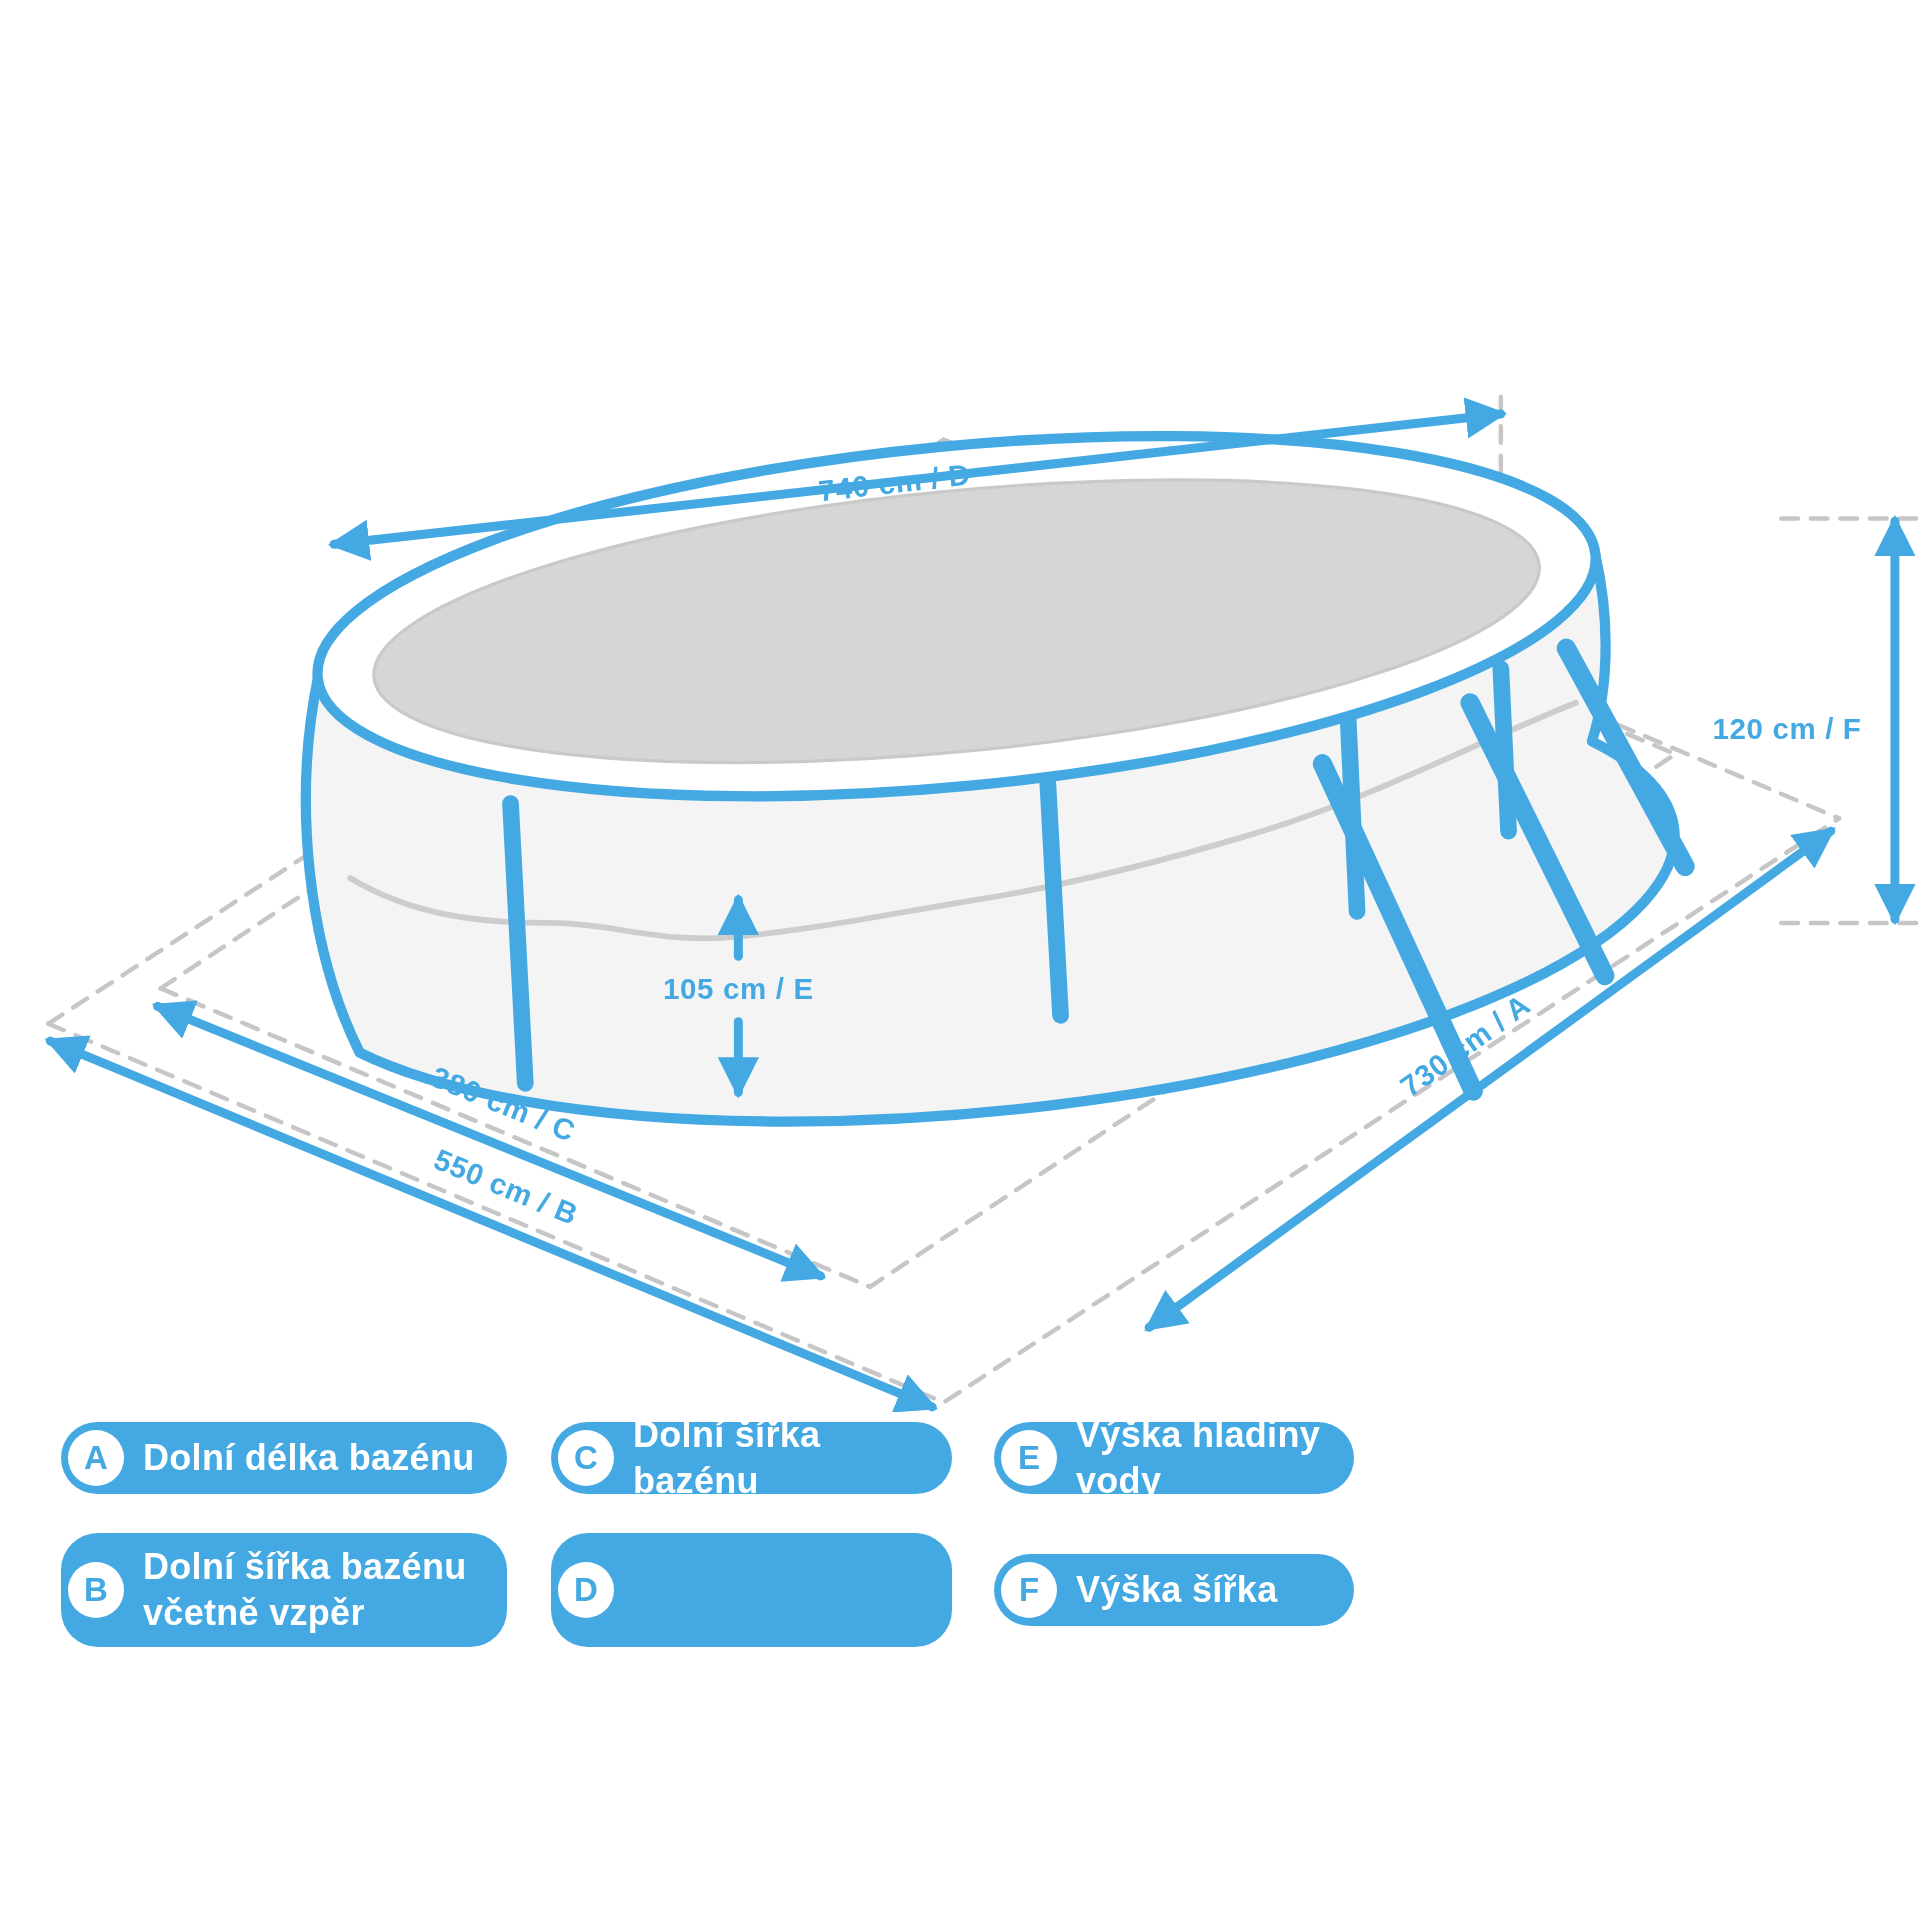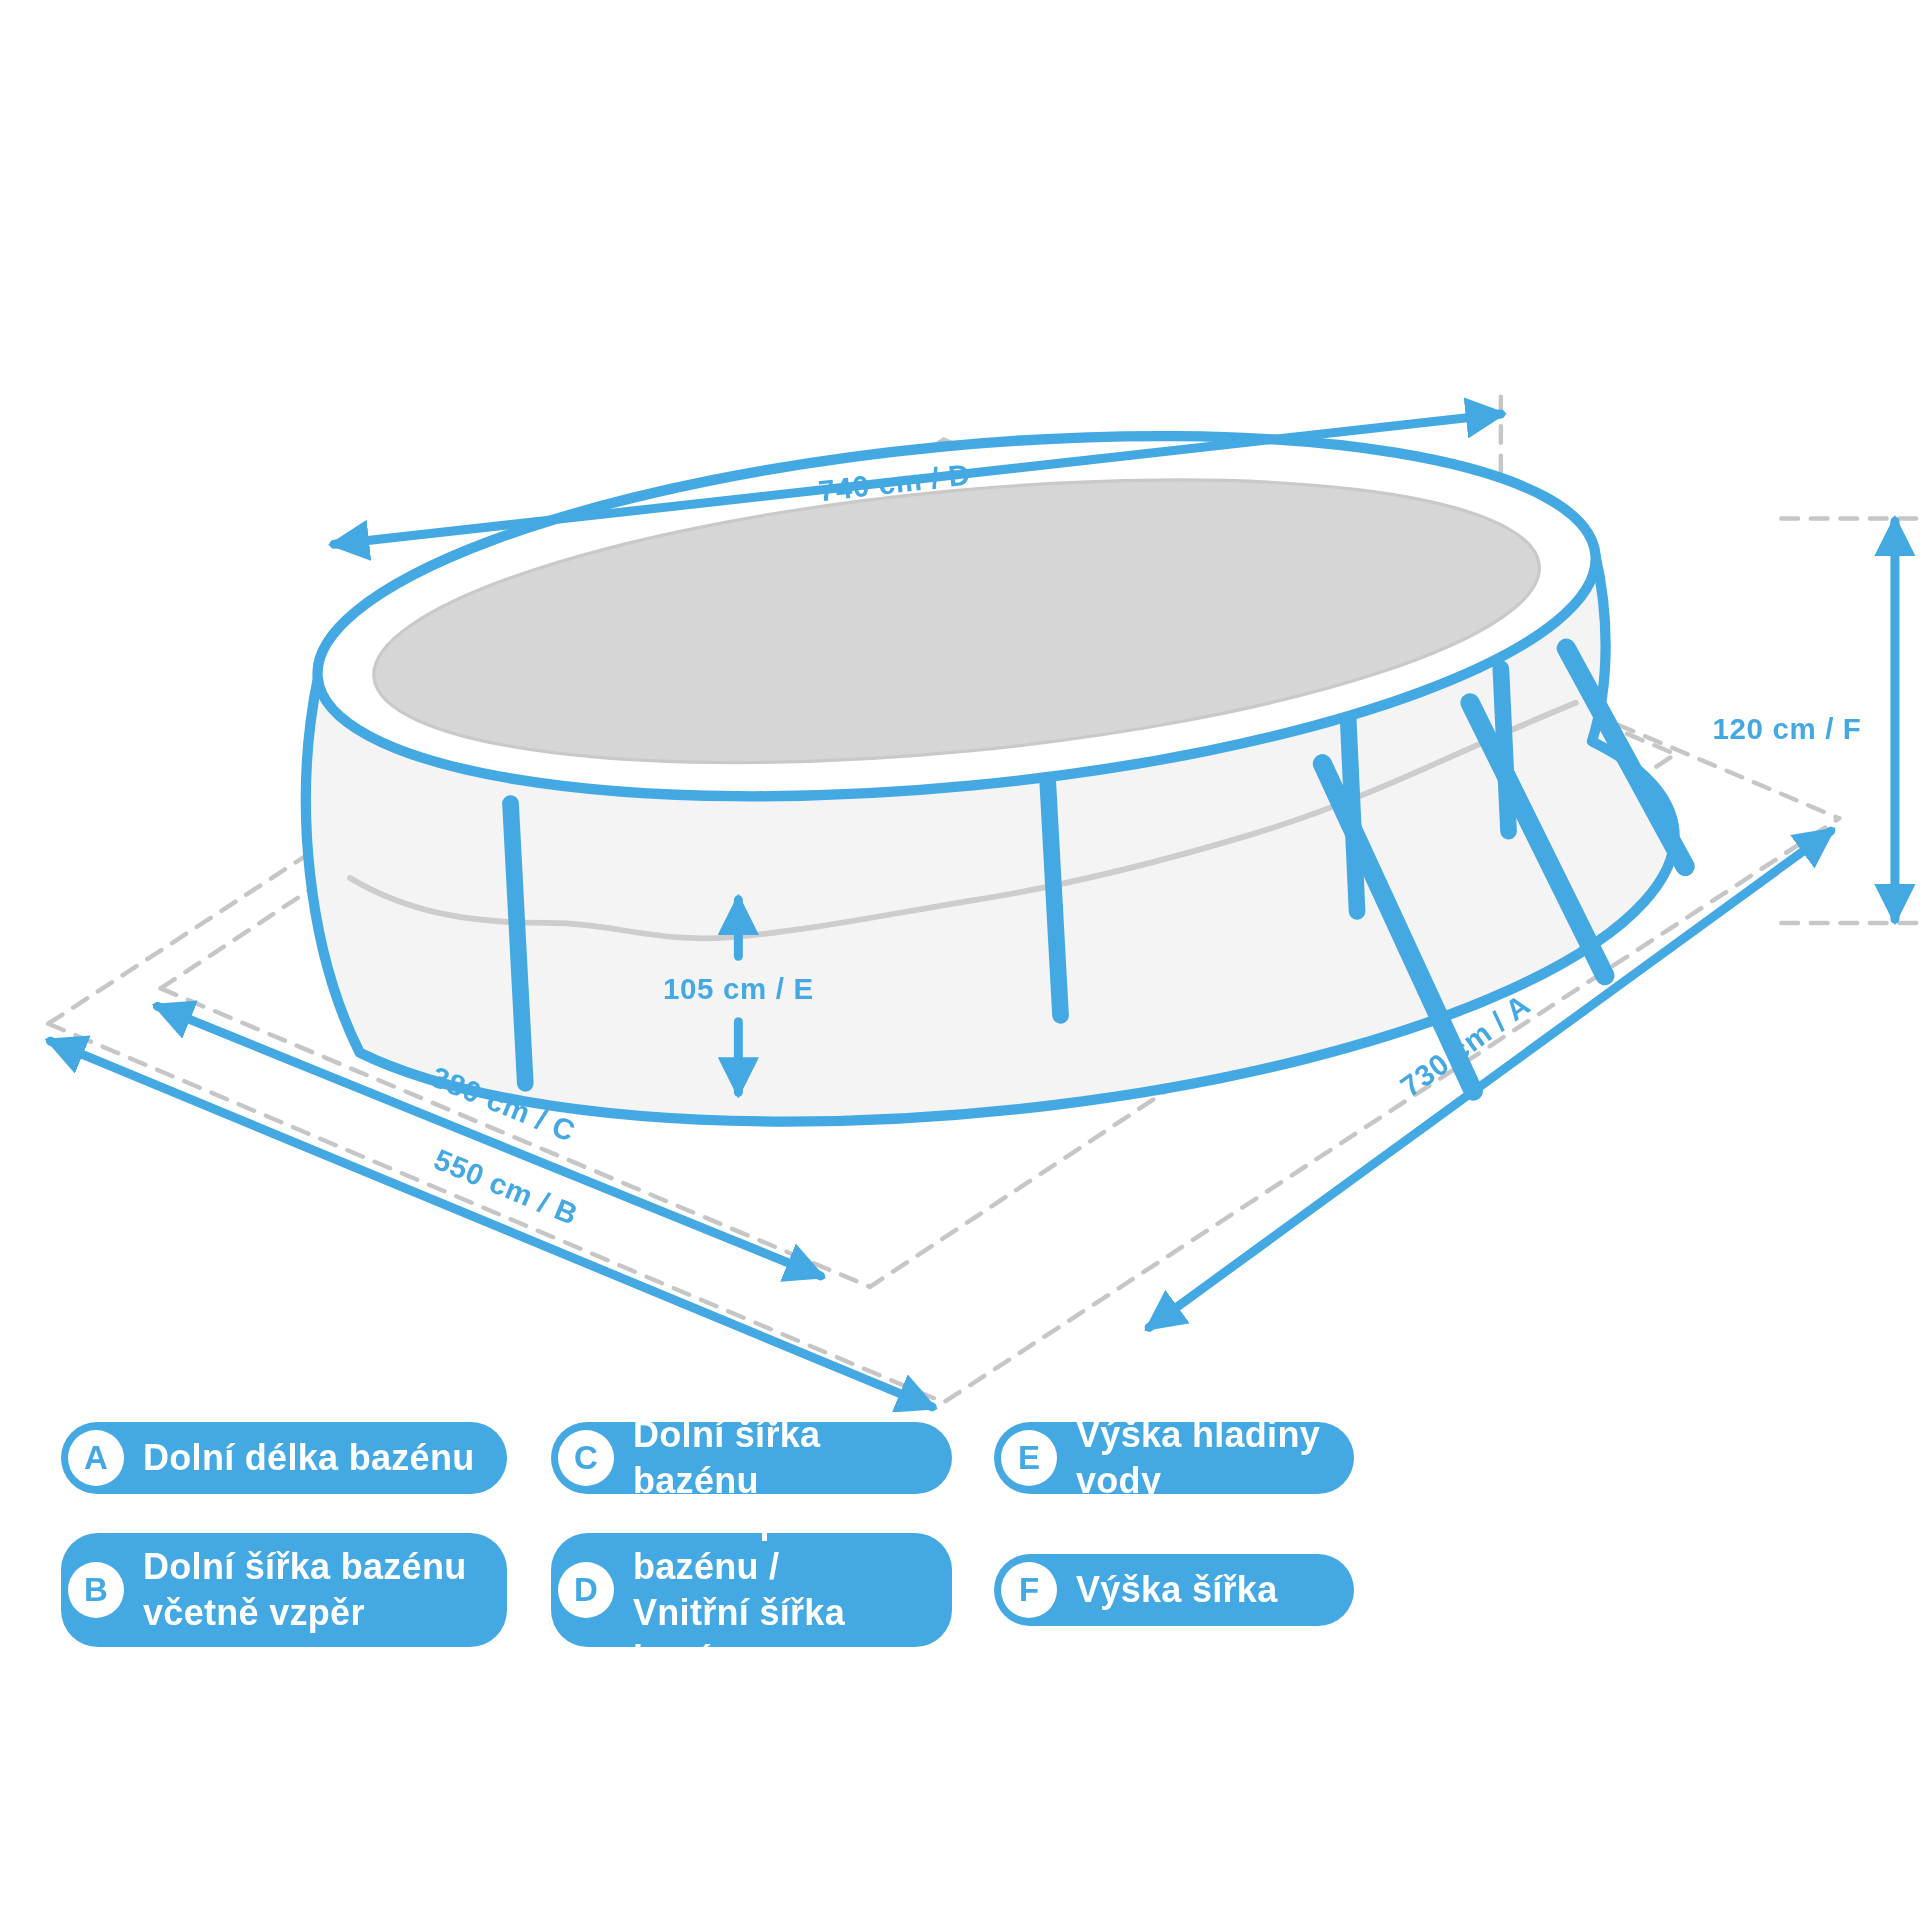--- a/index.html
+++ b/index.html
@@ -121,22 +121,20 @@
 včetně vzpěr</div>
     </div>
 
     <div class="pill" id="pill-c">
       <div class="circle">C</div>
       <div class="label">Dolní šířka bazénu</div>
     </div>
 
     <div class="pill" id="pill-d">
       <div class="circle">D</div>
-      <div class="label">Vnitřní průměr bazénu /
-Vnitřní šířka bazénu</div>
     </div>
 
     <div class="pill" id="pill-e">
       <div class="circle">E</div>
       <div class="label">Výška hladiny vody</div>
     </div>
 
     <div class="pill" id="pill-f">
       <div class="circle">F</div>
       <div class="label">Výška šířka</div>

